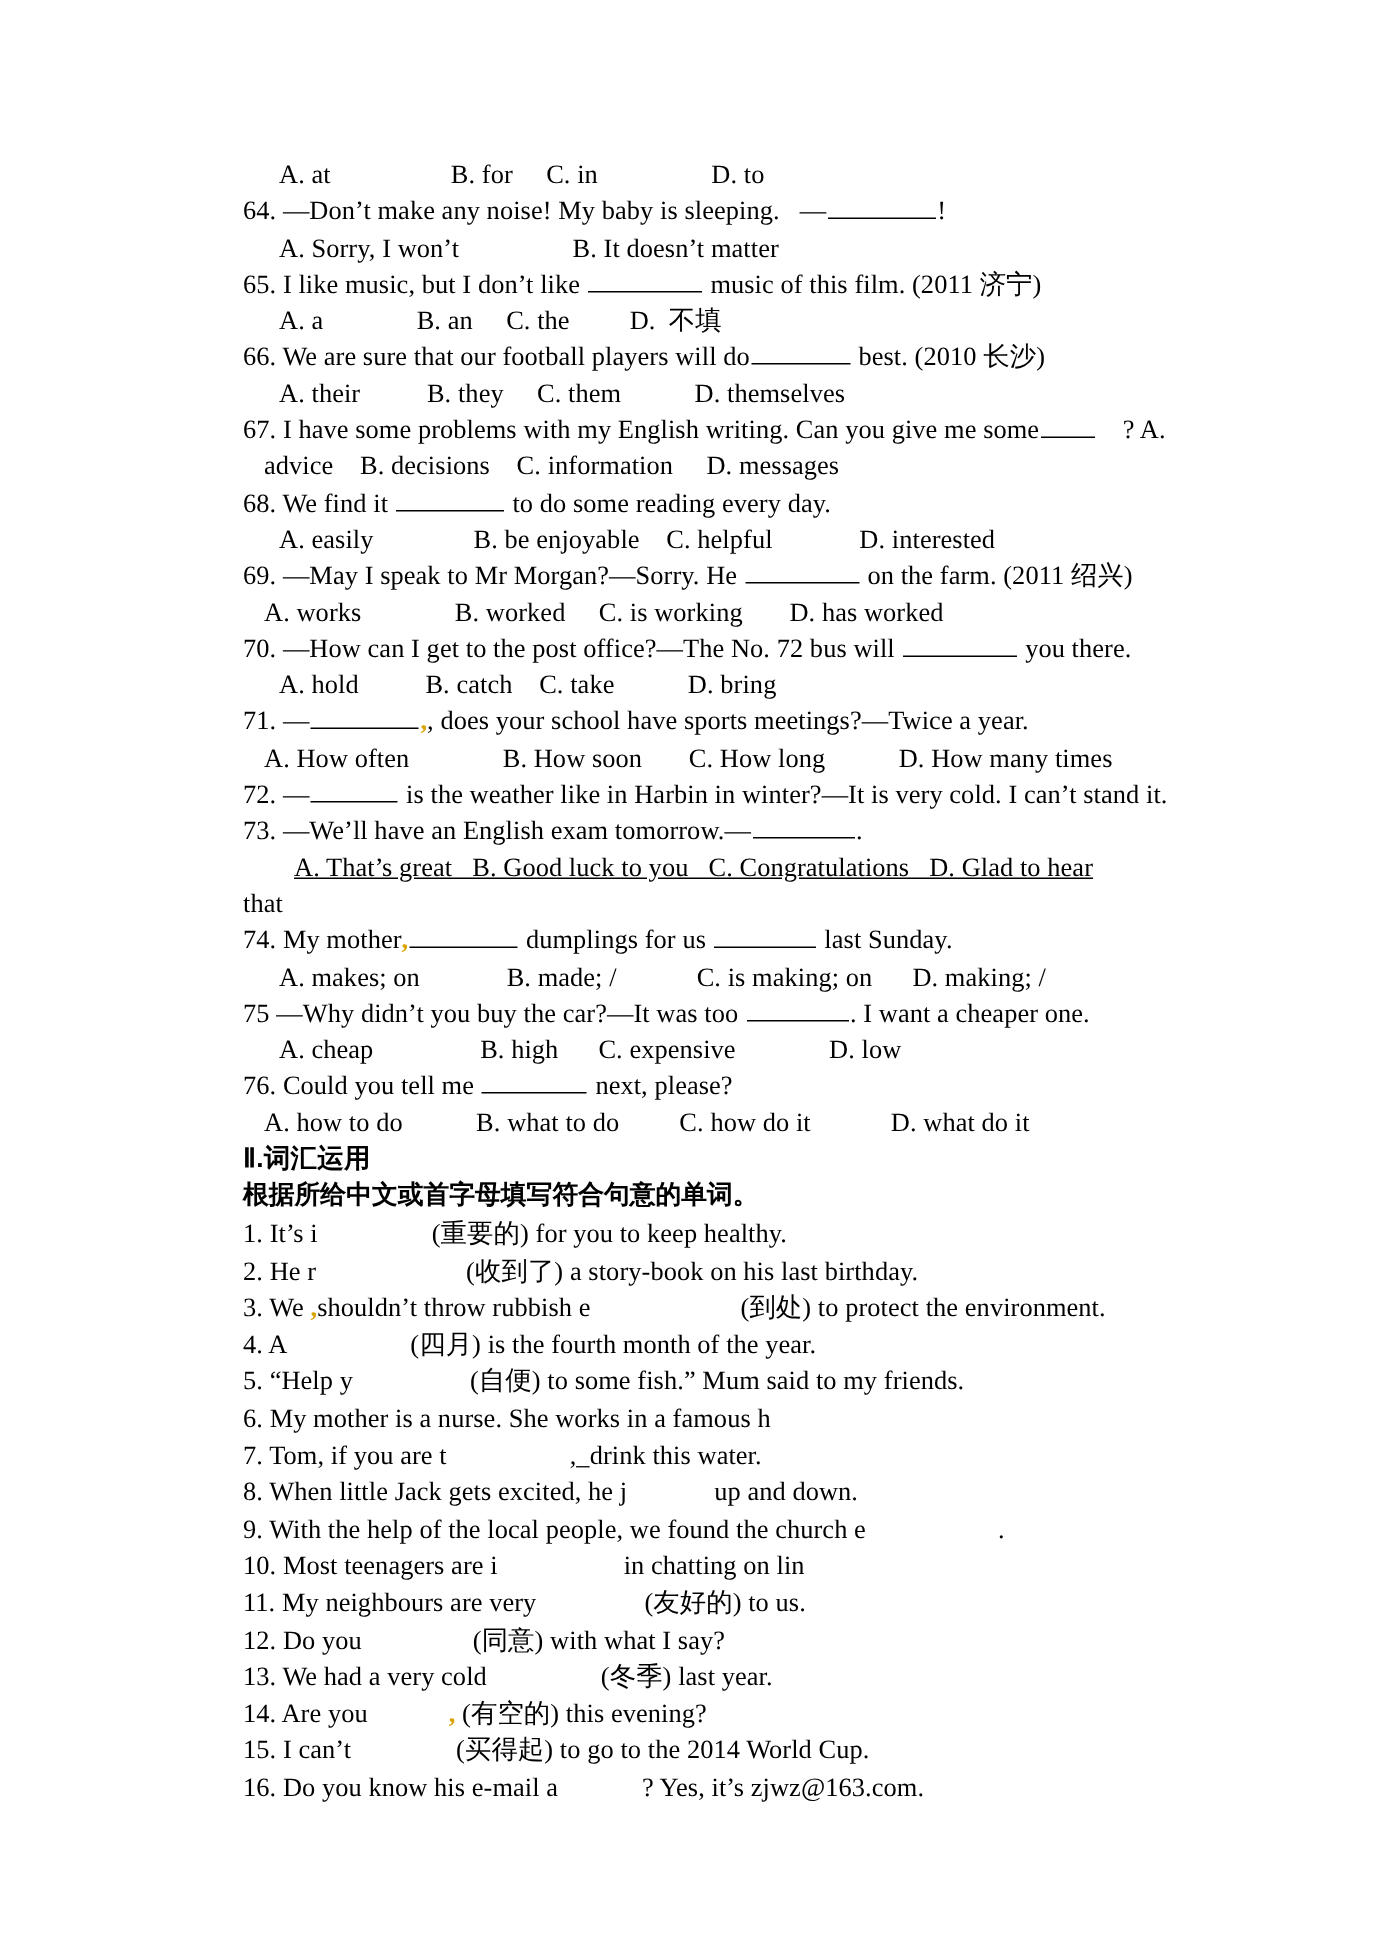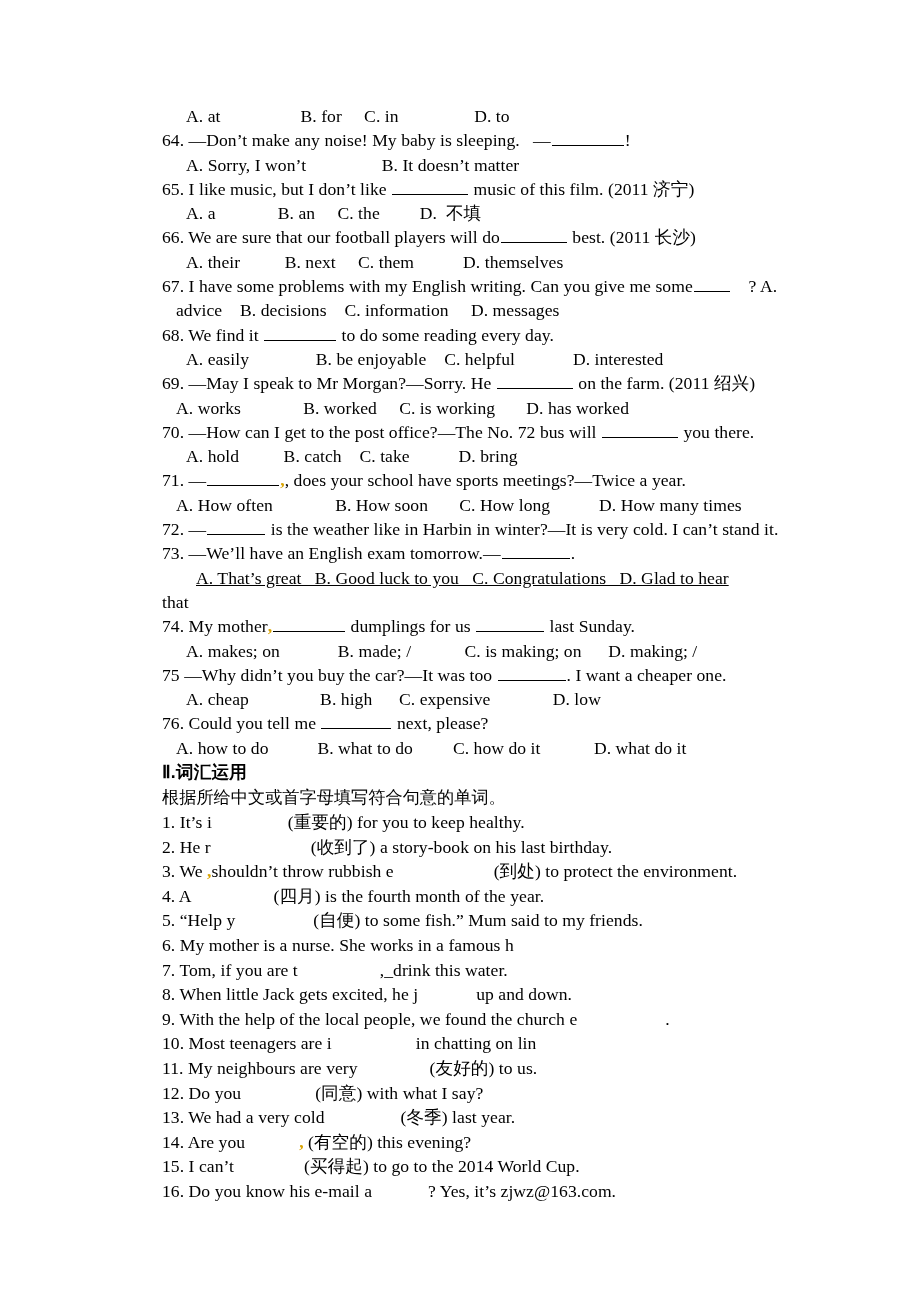--- a/index.html
+++ b/index.html
@@ -37,20 +37,21 @@
     font-size: 17.6px;
     line-height: 25px;
     font-family: Liberation Sans, sans-serif;
     font-weight: bold;
     letter-spacing: 0.2px;
   }
   .sec-sub {
     font-size: 17.2px;
     line-height: 25px;
     font-family: "DejaVu Sans", "Liberation Sans", sans-serif;
+    font-weight: bold;
   }
   .blank {
     display: inline-block;
     border-bottom: 1.4px solid #000;
     vertical-align: baseline;
     height: 0.95em;
     margin: 0 1px;
   }
   .gap {
     display: inline-block;
@@ -68,22 +69,22 @@
 
 <div class="page">
 
   <div class="line ind-2">A. at                  B. for     C. in                 D. to</div>
 
   <div id="grammar-list">
       <div class="line ind-0"><span>64. </span><span>—Don’t make any noise! My baby is sleeping.   —</span><span class="blank" style="width: 72px;"></span><span>!</span></div>
       <div class="line ind-2">A. Sorry, I won’t                 B. It doesn’t matter</div>
       <div class="line ind-0"><span>65. </span><span>I like music, but I don’t like </span><span class="blank" style="width: 76px;"></span><span> music of this film. (2011 济宁)</span></div>
       <div class="line ind-2">A. a              B. an     C. the         D.  不填</div>
-      <div class="line ind-0"><span>66. </span><span>We are sure that our football players will do</span><span class="blank" style="width: 66px;"></span><span> best. (2011 长沙)</span></div>
-      <div class="line ind-2">A. their          B. next     C. them           D. themselves</div>
+      <div class="line ind-0"><span>66. </span><span>We are sure that our football players will do</span><span class="blank" style="width: 66px;"></span><span> best. (2010 长沙)</span></div>
+      <div class="line ind-2">A. their          B. they     C. them           D. themselves</div>
       <div class="line ind-0"><span>67. </span><span>I have some problems with my English writing. Can you give me some</span><span class="blank" style="width: 36px;"></span><span>    ? A.</span></div>
       <div class="line ind-1">advice    B. decisions    C. information     D. messages</div>
       <div class="line ind-0"><span>68. </span><span>We find it </span><span class="blank" style="width: 72px;"></span><span> to do some reading every day.</span></div>
       <div class="line ind-2">A. easily               B. be enjoyable    C. helpful             D. interested</div>
       <div class="line ind-0"><span>69. </span><span>—May I speak to Mr Morgan?—Sorry. He </span><span class="blank" style="width: 76px;"></span><span> on the farm. (2011 绍兴)</span></div>
       <div class="line ind-1">A. works              B. worked     C. is working       D. has worked</div>
       <div class="line ind-0"><span>70. </span><span>—How can I get to the post office?—The No. 72 bus will </span><span class="blank" style="width: 76px;"></span><span> you there.</span></div>
       <div class="line ind-2">A. hold          B. catch    C. take           D. bring</div>
       <div class="line ind-0"><span>71. </span><span>—</span><span class="blank" style="width: 72px;"></span><span class="mark">,</span><span>, does your school have sports meetings?—Twice a year.</span></div>
       <div class="line ind-1">A. How often              B. How soon       C. How long           D. How many times</div>

